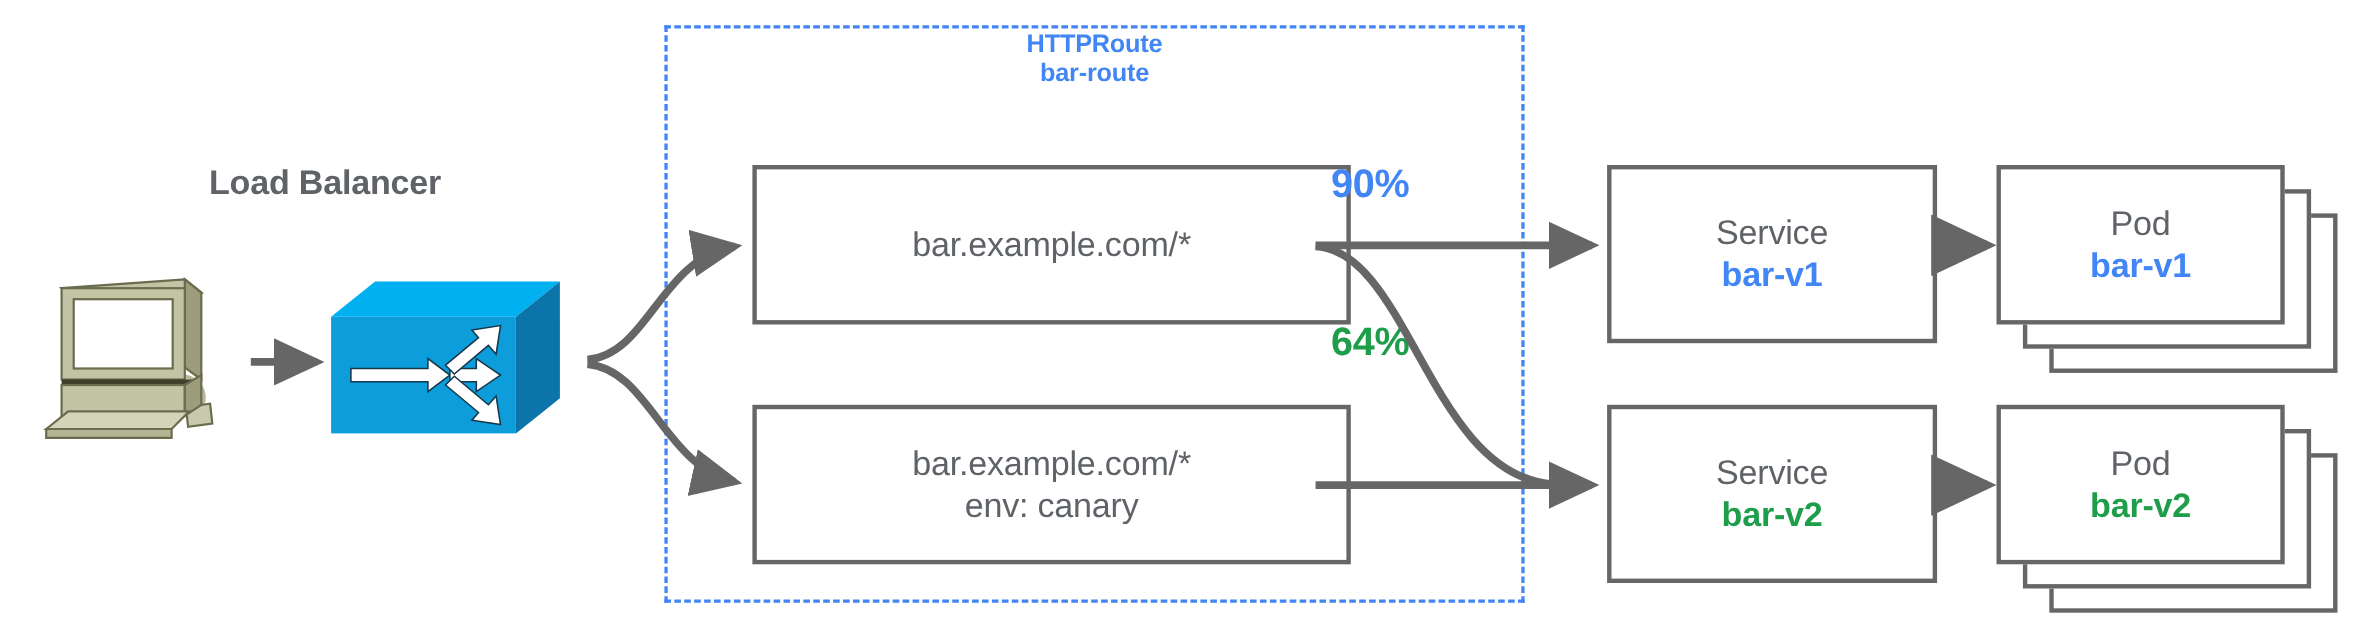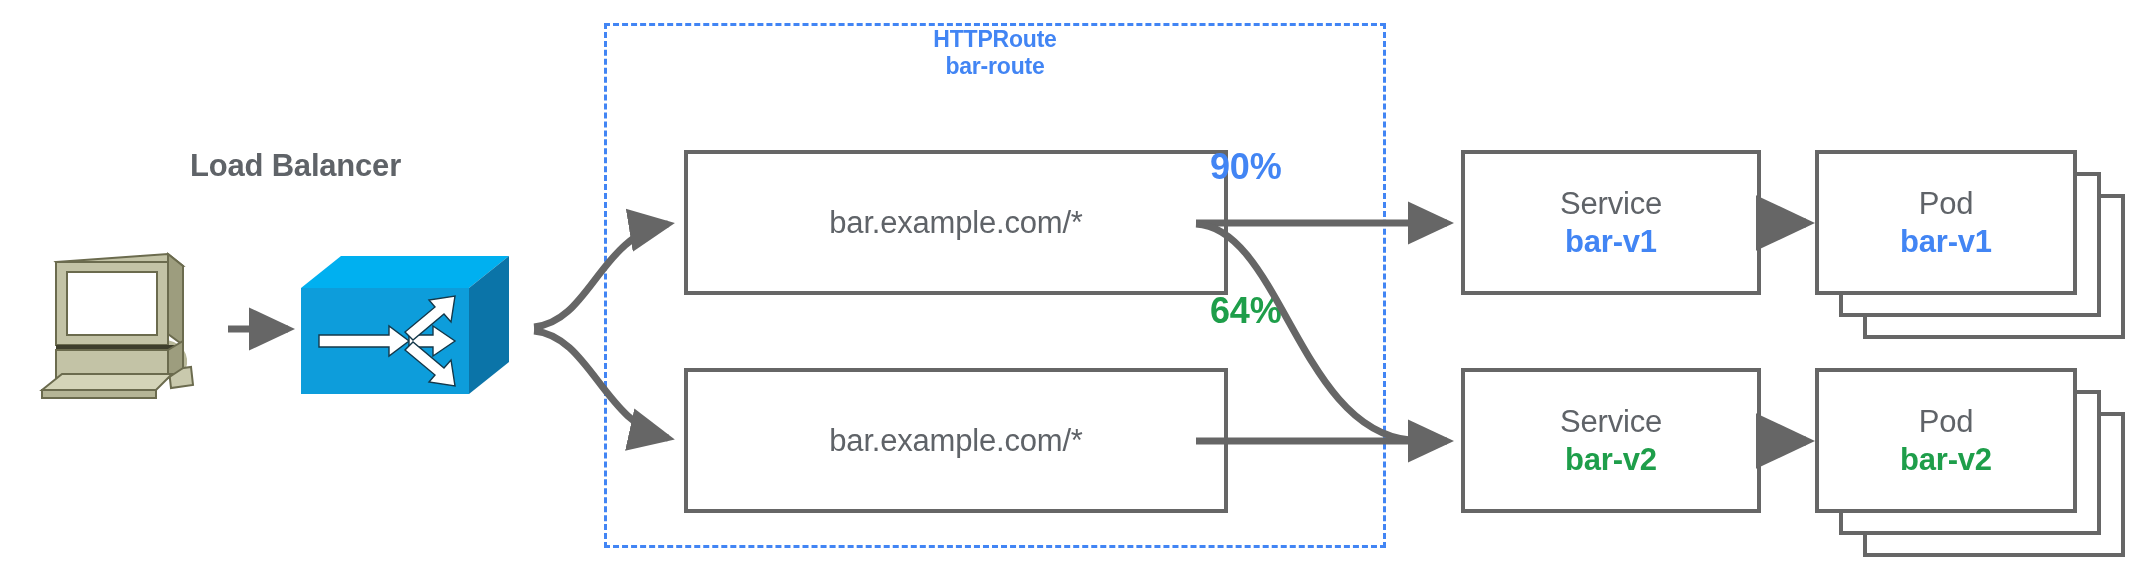--- a/index.html
+++ b/index.html
@@ -60,21 +60,21 @@
   .match-box { width: 544px; height: 145px; }
   .match-box .l1, .match-box .l2 {
     color: #5f6368;
     font-size: 31px;
     font-weight: normal;
     letter-spacing: -0.2px;
   }
   #match-box-1 { left: 684px; top: 150px; }
   #match-box-2 { left: 684px; top: 368px; }
 
-  .svc-box { width: 300px; height: 145px; }
+  .svc-box { width: 300px; height: 162px; }
   .svc-box .l1 {
     color: #5f6368;
     font-size: 31px;
     letter-spacing: -0.2px;
   }
   .svc-box .l2 {
     font-size: 31px;
     font-weight: bold;
     letter-spacing: -0.2px;
   }
@@ -192,20 +192,21 @@
   <div class="route-group-title">
     <span>HTTPRoute</span>
     <span>bar-route</span>
   </div>
 
   <div class="box match-box" id="match-box-1">
     <span class="l1">bar.example.com/*</span>
   </div>
   <div class="box match-box" id="match-box-2">
     <span class="l1">bar.example.com/*</span>
+    <span class="l2">env: canary</span>
   </div>
 
   <div class="pct" id="pct-90">90%</div>
   <div class="pct" id="pct-10">64%</div>
 
   <div class="box svc-box" id="svc-box-1">
     <span class="l1">Service</span>
     <span class="l2 accent-blue">bar-v1</span>
   </div>
   <div class="box svc-box" id="svc-box-2">

